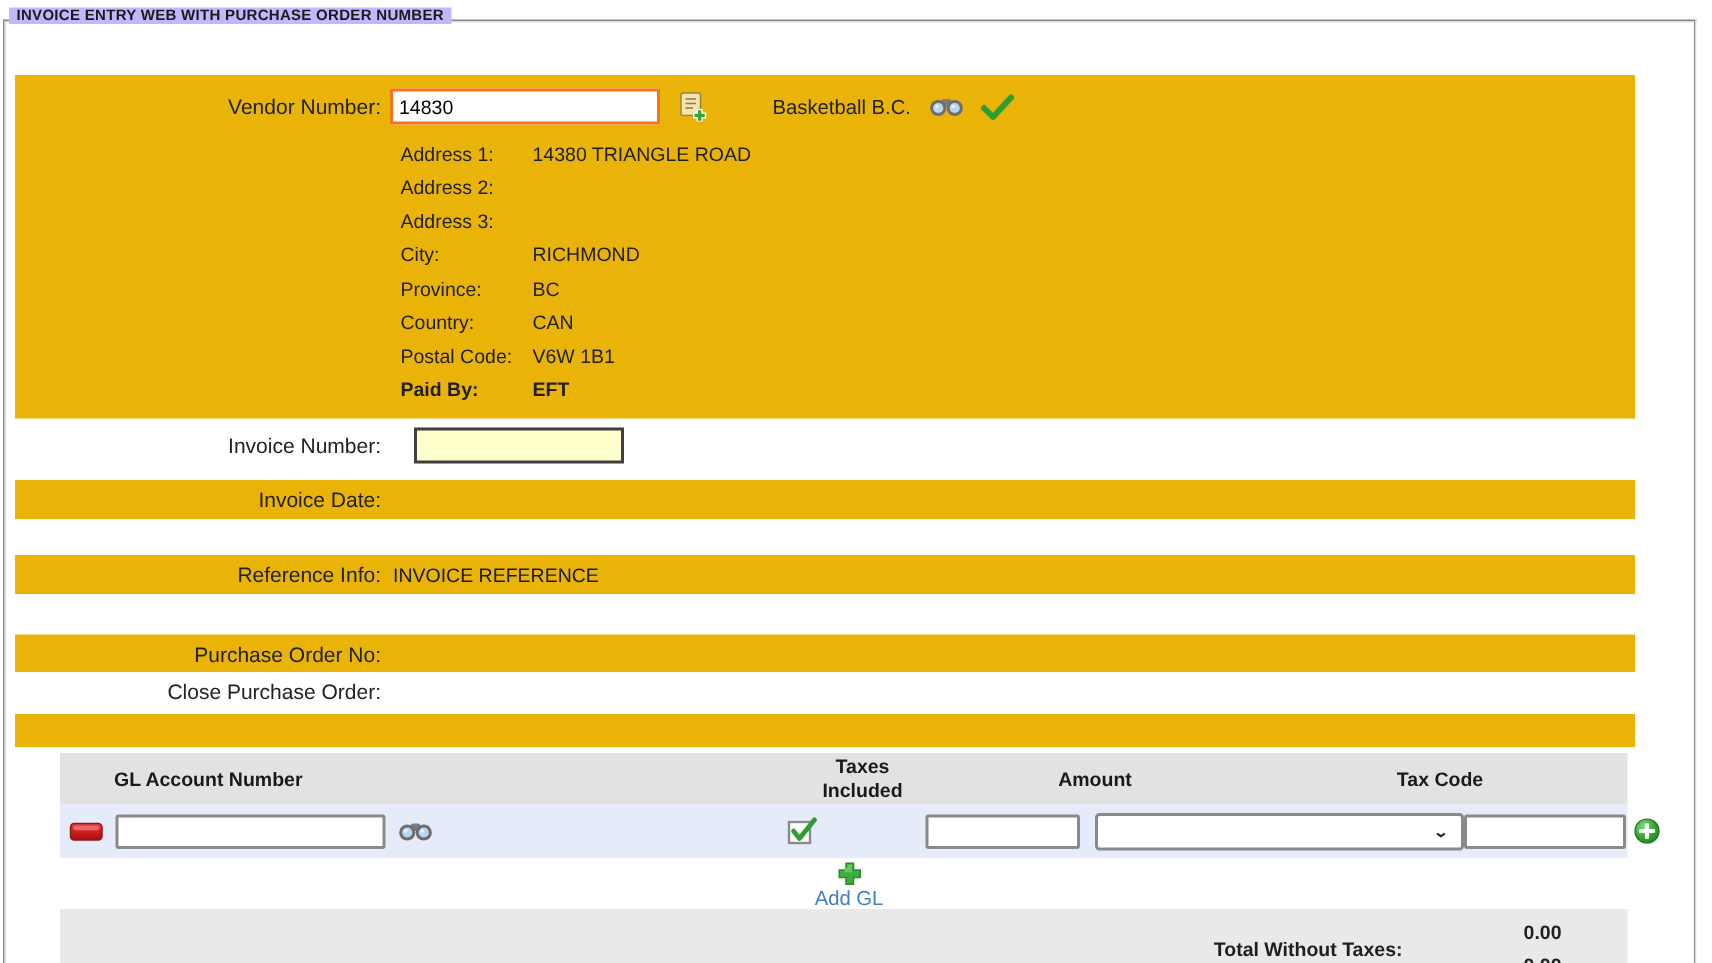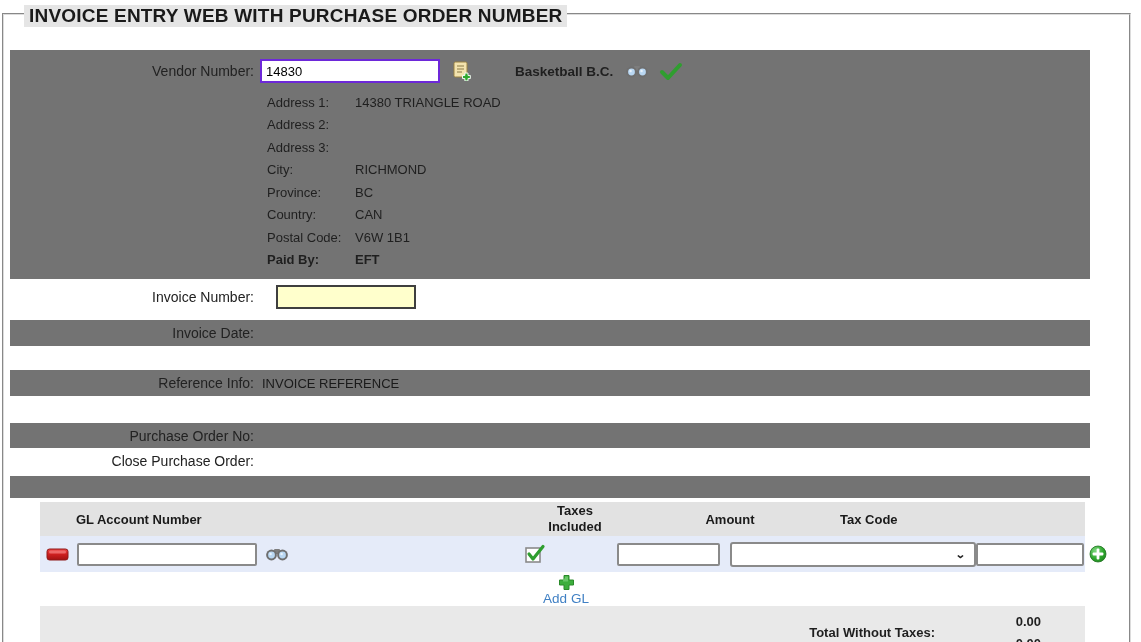--- a/index.html
+++ b/index.html
@@ -1,33 +1,33 @@
 <!DOCTYPE html>
 <html><head>
 <meta charset="utf-8">
 <style>
   * { margin:0; padding:0; box-sizing:border-box; }
   html,body { width:1141px; height:642px; overflow:hidden; background:#ffffff;
               font-family:"Liberation Sans", sans-serif; color:#1f1f1f; }
   .fieldset-border { position:absolute; left:2px; top:13px; width:1129px; height:700px;
                      border:2px groove #dcdcdc; }
-  .legend { position:absolute; left:24px; top:5px; background:#e5e5e5; padding:0 5px;
-            font-size:19px; font-weight:bold; letter-spacing:.2px; color:#1a1a1a; }
+  .legend { position:absolute; left:6px; top:5px; background:#c4b5fd; padding:0 5px;
+            font-size:10px; font-weight:bold; letter-spacing:.2px; color:#1a1a1a; }
   .content { position:absolute; left:10px; top:50px; width:1080px; }
 
-  .band-blue { background:#737373; }
+  .band-blue { background:#eab308; }
   .row { display:flex; align-items:center;gap:16px; }
   .lbl-cell { width:250px; text-align:right; padding-right:6px; font-size:14px; color:#222; flex:0 0 250px; }
 
   
   .vendor-section { padding:5px 0 8px 0; }
   .vendor-row { display:flex; align-items:center; height:32px; }
-  .vendor-input { width:180px; height:24px; border:2px solid #6d28d9; background:#fff;
+  .vendor-input { width:180px; height:24px; border:2px solid #f97316; background:#fff;
                   font-family:"Liberation Sans",sans-serif; font-size:13px; padding:1px 4px; outline:none; }
-  .vendor-name { font-size:13.5px; font-weight:bold; margin:0 6px 0 6px;padding-left:36px; }
+  .vendor-name { font-size:13.5px; font-weight:normal; margin:0 6px 0 6px;padding-left:36px; }
   .icon-gap { margin-left:12px; display:inline-flex; align-items:center; }
 
   .addr-grid { margin-left:257px; margin-top:4px; }
   .addr-row { display:flex; height:22.5px; align-items:center; font-size:13px; }
   .addr-lbl { width:88px; flex:0 0 88px; }
   .addr-val { }
   .bold { font-weight:bold; }
 
   
   .invnum-row { height:36px; }
@@ -40,21 +40,21 @@
   .white-row { height:26px; display:flex; align-items:center; background:#fff; }
   .ref-value { font-size:13px; color:#1a1a1a; padding-left:2px; }
 
   
   .gl-table { margin-left:30px; width:1045px; }
   .gl-header { background:#e2e2e2; display:flex; align-items:center; height:34px;
                font-size:13px; font-weight:bold; color:#1a1a1a;gap:40px; }
   .gh-c1 { flex:0 0 450px; padding-left:36px; }
   .gh-c2 { flex:0 0 90px; text-align:center; line-height:1.2; }
   .gh-c3 { flex:0 0 140px; text-align:center; }
-  .gh-c4 { flex:0 0 240px; }
+  .gh-c4 { flex:0 0 240px; text-align:center; }
   .gh-c5 { flex:0 0 125px; text-align:right; padding-right:14px; }
   .gl-row { background:#e5ebf9; display:flex; align-items:center; height:36px; }
   .gr-c1 { flex:0 0 450px; display:flex; align-items:center; }
   .gr-c2 { flex:0 0 90px; display:flex; justify-content:center; }
   .gr-c3 { flex:0 0 140px; display:flex; justify-content:flex-end; }
   .gr-c4 { flex:0 0 240px; display:flex; justify-content:center; padding-left:10px; }
   .gr-c5 { flex:0 0 125px; display:flex; justify-content:flex-end; align-items:center; }
   .tbl-input { height:23px; border:2px solid #8a8a8a; border-radius:2px; background:#fff;
                font-family:"Liberation Sans",sans-serif; font-size:13px; padding:1px 4px; outline:none; }
   .gl-acct-input { width:180px; margin-left:8px; }

